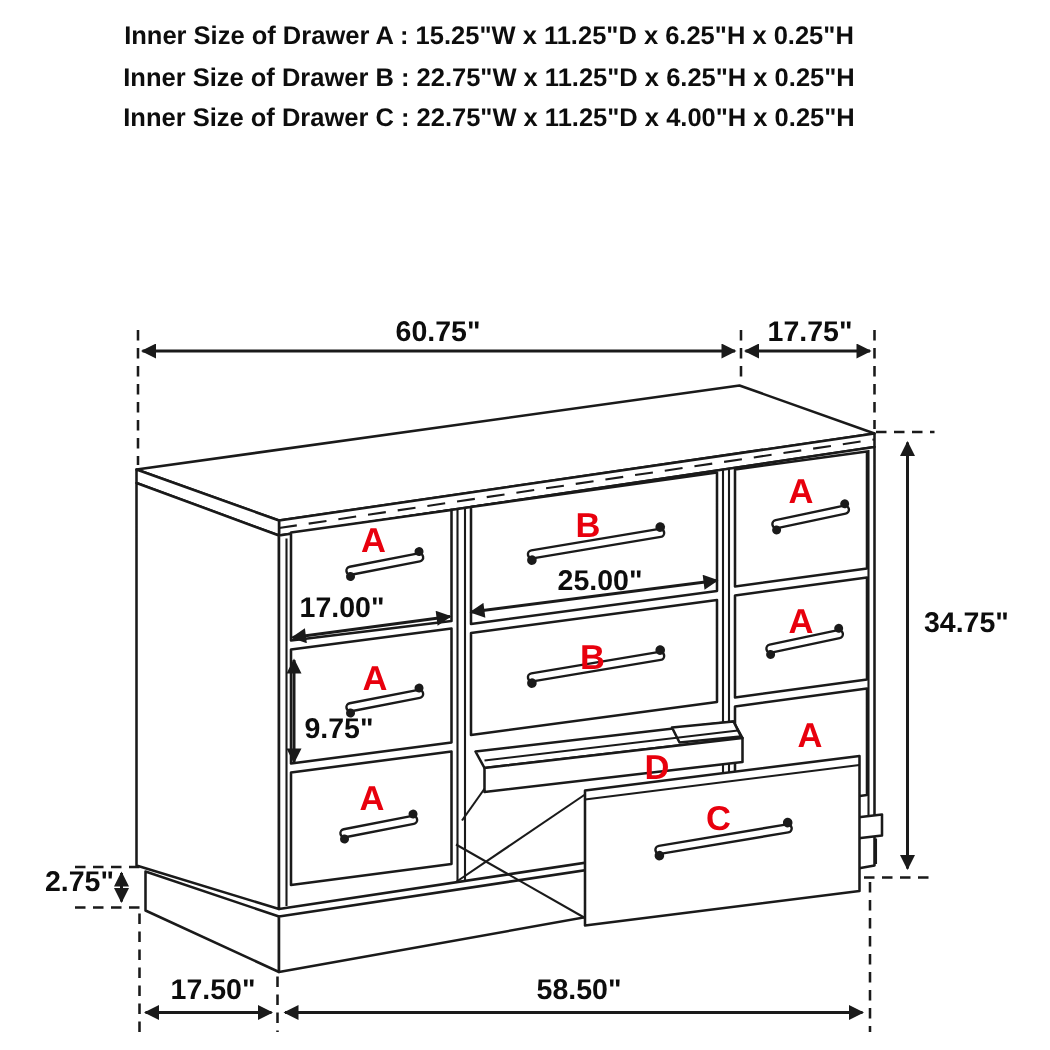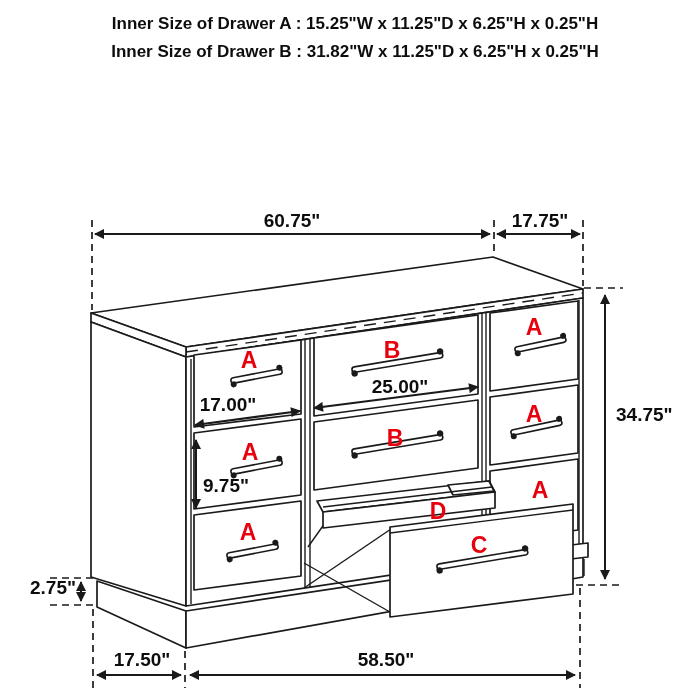--- a/index.html
+++ b/index.html
@@ -10,39 +10,40 @@
   html,body{margin:0;padding:0;}
   body{
     width:700px;height:700px;position:relative;
     background:var(--bg);
     font-family:"Liberation Sans", sans-serif;
     overflow:hidden;
   }
   .header{
     position:absolute;top:10px;left:0;width:652px;
     text-align:center;font-weight:bold;font-size:17px;line-height:27.5px;
-    color:#0d0d0d;white-space:nowrap;padding-left:29px;
+    color:#0d0d0d;white-space:nowrap;
   }
   svg{position:absolute;top:0;left:0;}
   .edge{fill:#ffffff;stroke:var(--line);stroke-width:1.7;stroke-linejoin:round;}
   .ln{stroke:var(--line);stroke-width:1.4;fill:none;}
   .dash{stroke:var(--line);stroke-width:1.7;stroke-dasharray:7 5;fill:none;}
   .dim{stroke:var(--line);stroke-width:2;fill:none;
        marker-start:url(#arr);marker-end:url(#arr);}
   .dimtxt{font-weight:bold;font-size:19px;fill:#0d0d0d;}
   .red{font-weight:bold;font-size:23px;fill:var(--red);text-anchor:middle;}
   .hbar{fill:#ffffff;stroke:var(--line);stroke-width:1.6;}
   .hknob{fill:var(--line);}
 </style>
 </head>
 <body>
 
 <div class="header">
   <div>Inner Size of Drawer A : 15.25"W x 11.25"D x 6.25"H x 0.25"H</div>
-  <div>Inner Size of Drawer B : 31.82"W x 11.25"D x 6.25"H x 0.25"H</div>
+  <div>Inner Size of Drawer B : 22.75"W x 11.25"D x 6.25"H x 0.25"H</div>
+  <div>Inner Size of Drawer C : 22.75"W x 11.25"D x 4.00"H x 0.25"H</div>
 </div>
 
 <svg width="700" height="700" viewBox="0 0 700 700">
   <defs>
     <marker id="arr" viewBox="0 0 10 10" refX="9" refY="5" markerWidth="13" markerHeight="10" orient="auto-start-reverse" markerUnits="userSpaceOnUse">
       <path d="M0 0 L10 5 L0 10 Z" fill="#1a1a1a"></path>
     </marker>
     <g id="h52">
       <rect class="hbar" x="0" y="-2.7" width="52" height="5.4" rx="2.7"></rect>
       <circle class="hknob" cx="2" cy="3.8" r="3"></circle>

